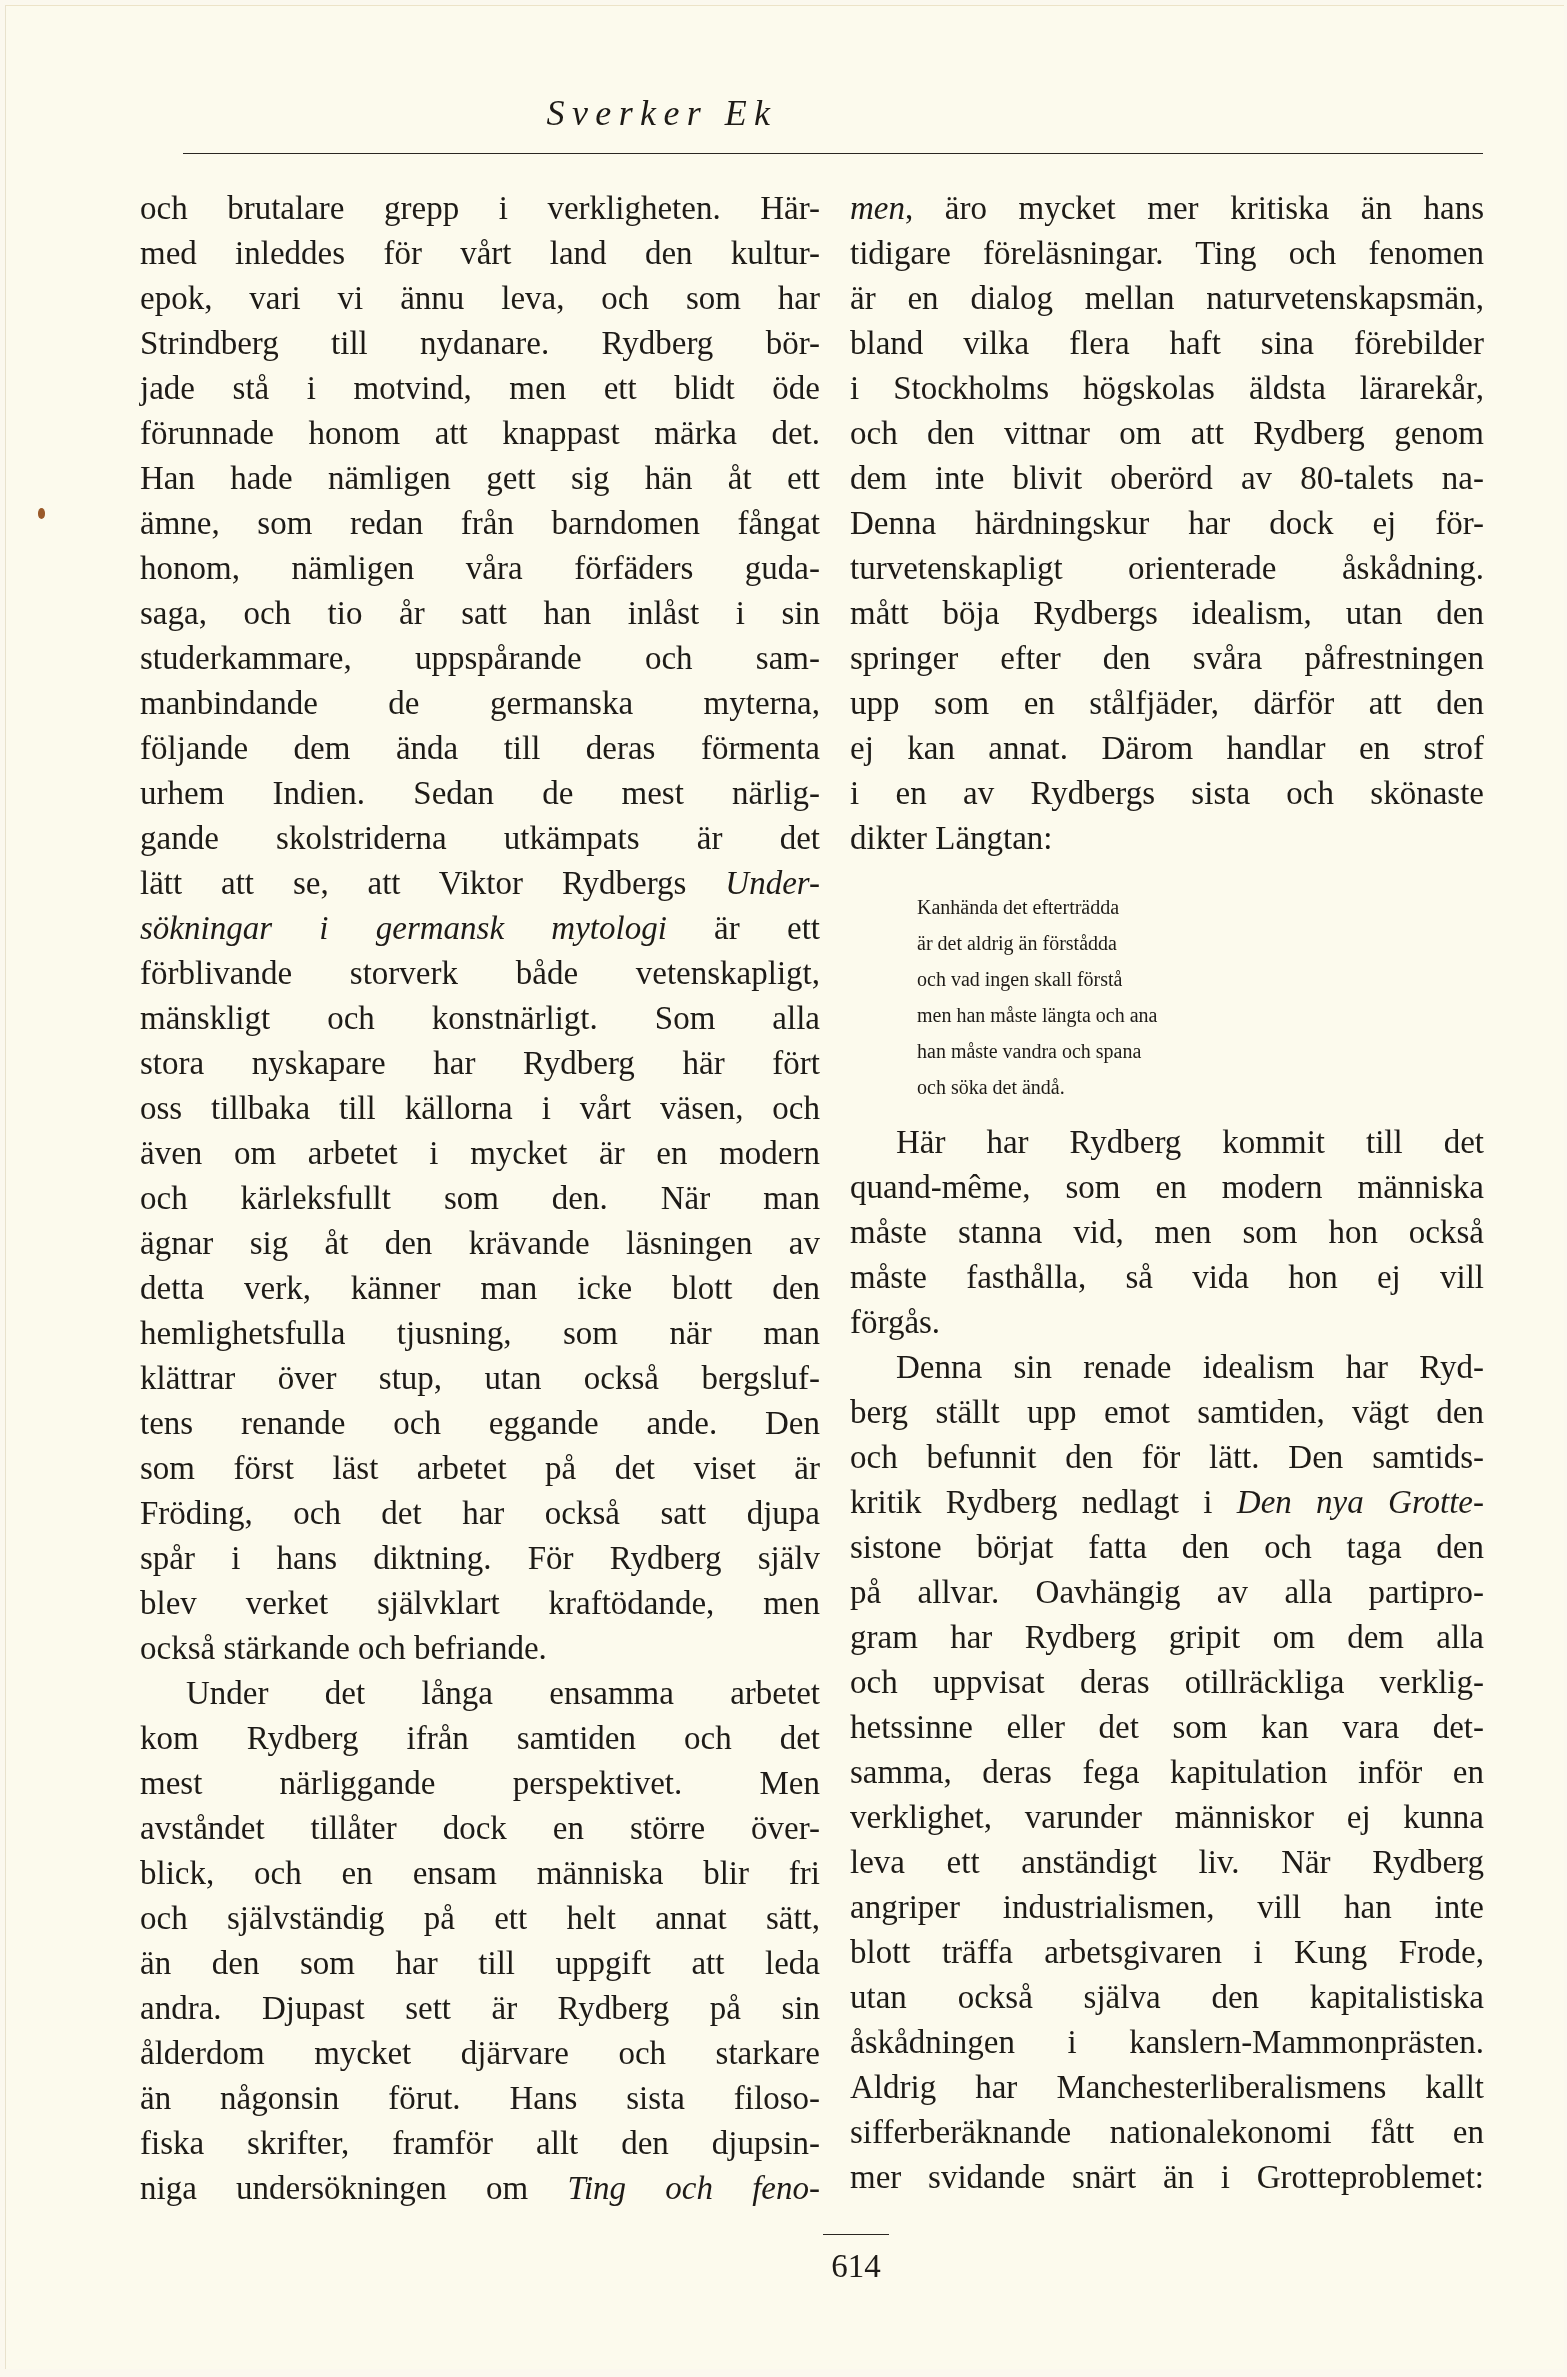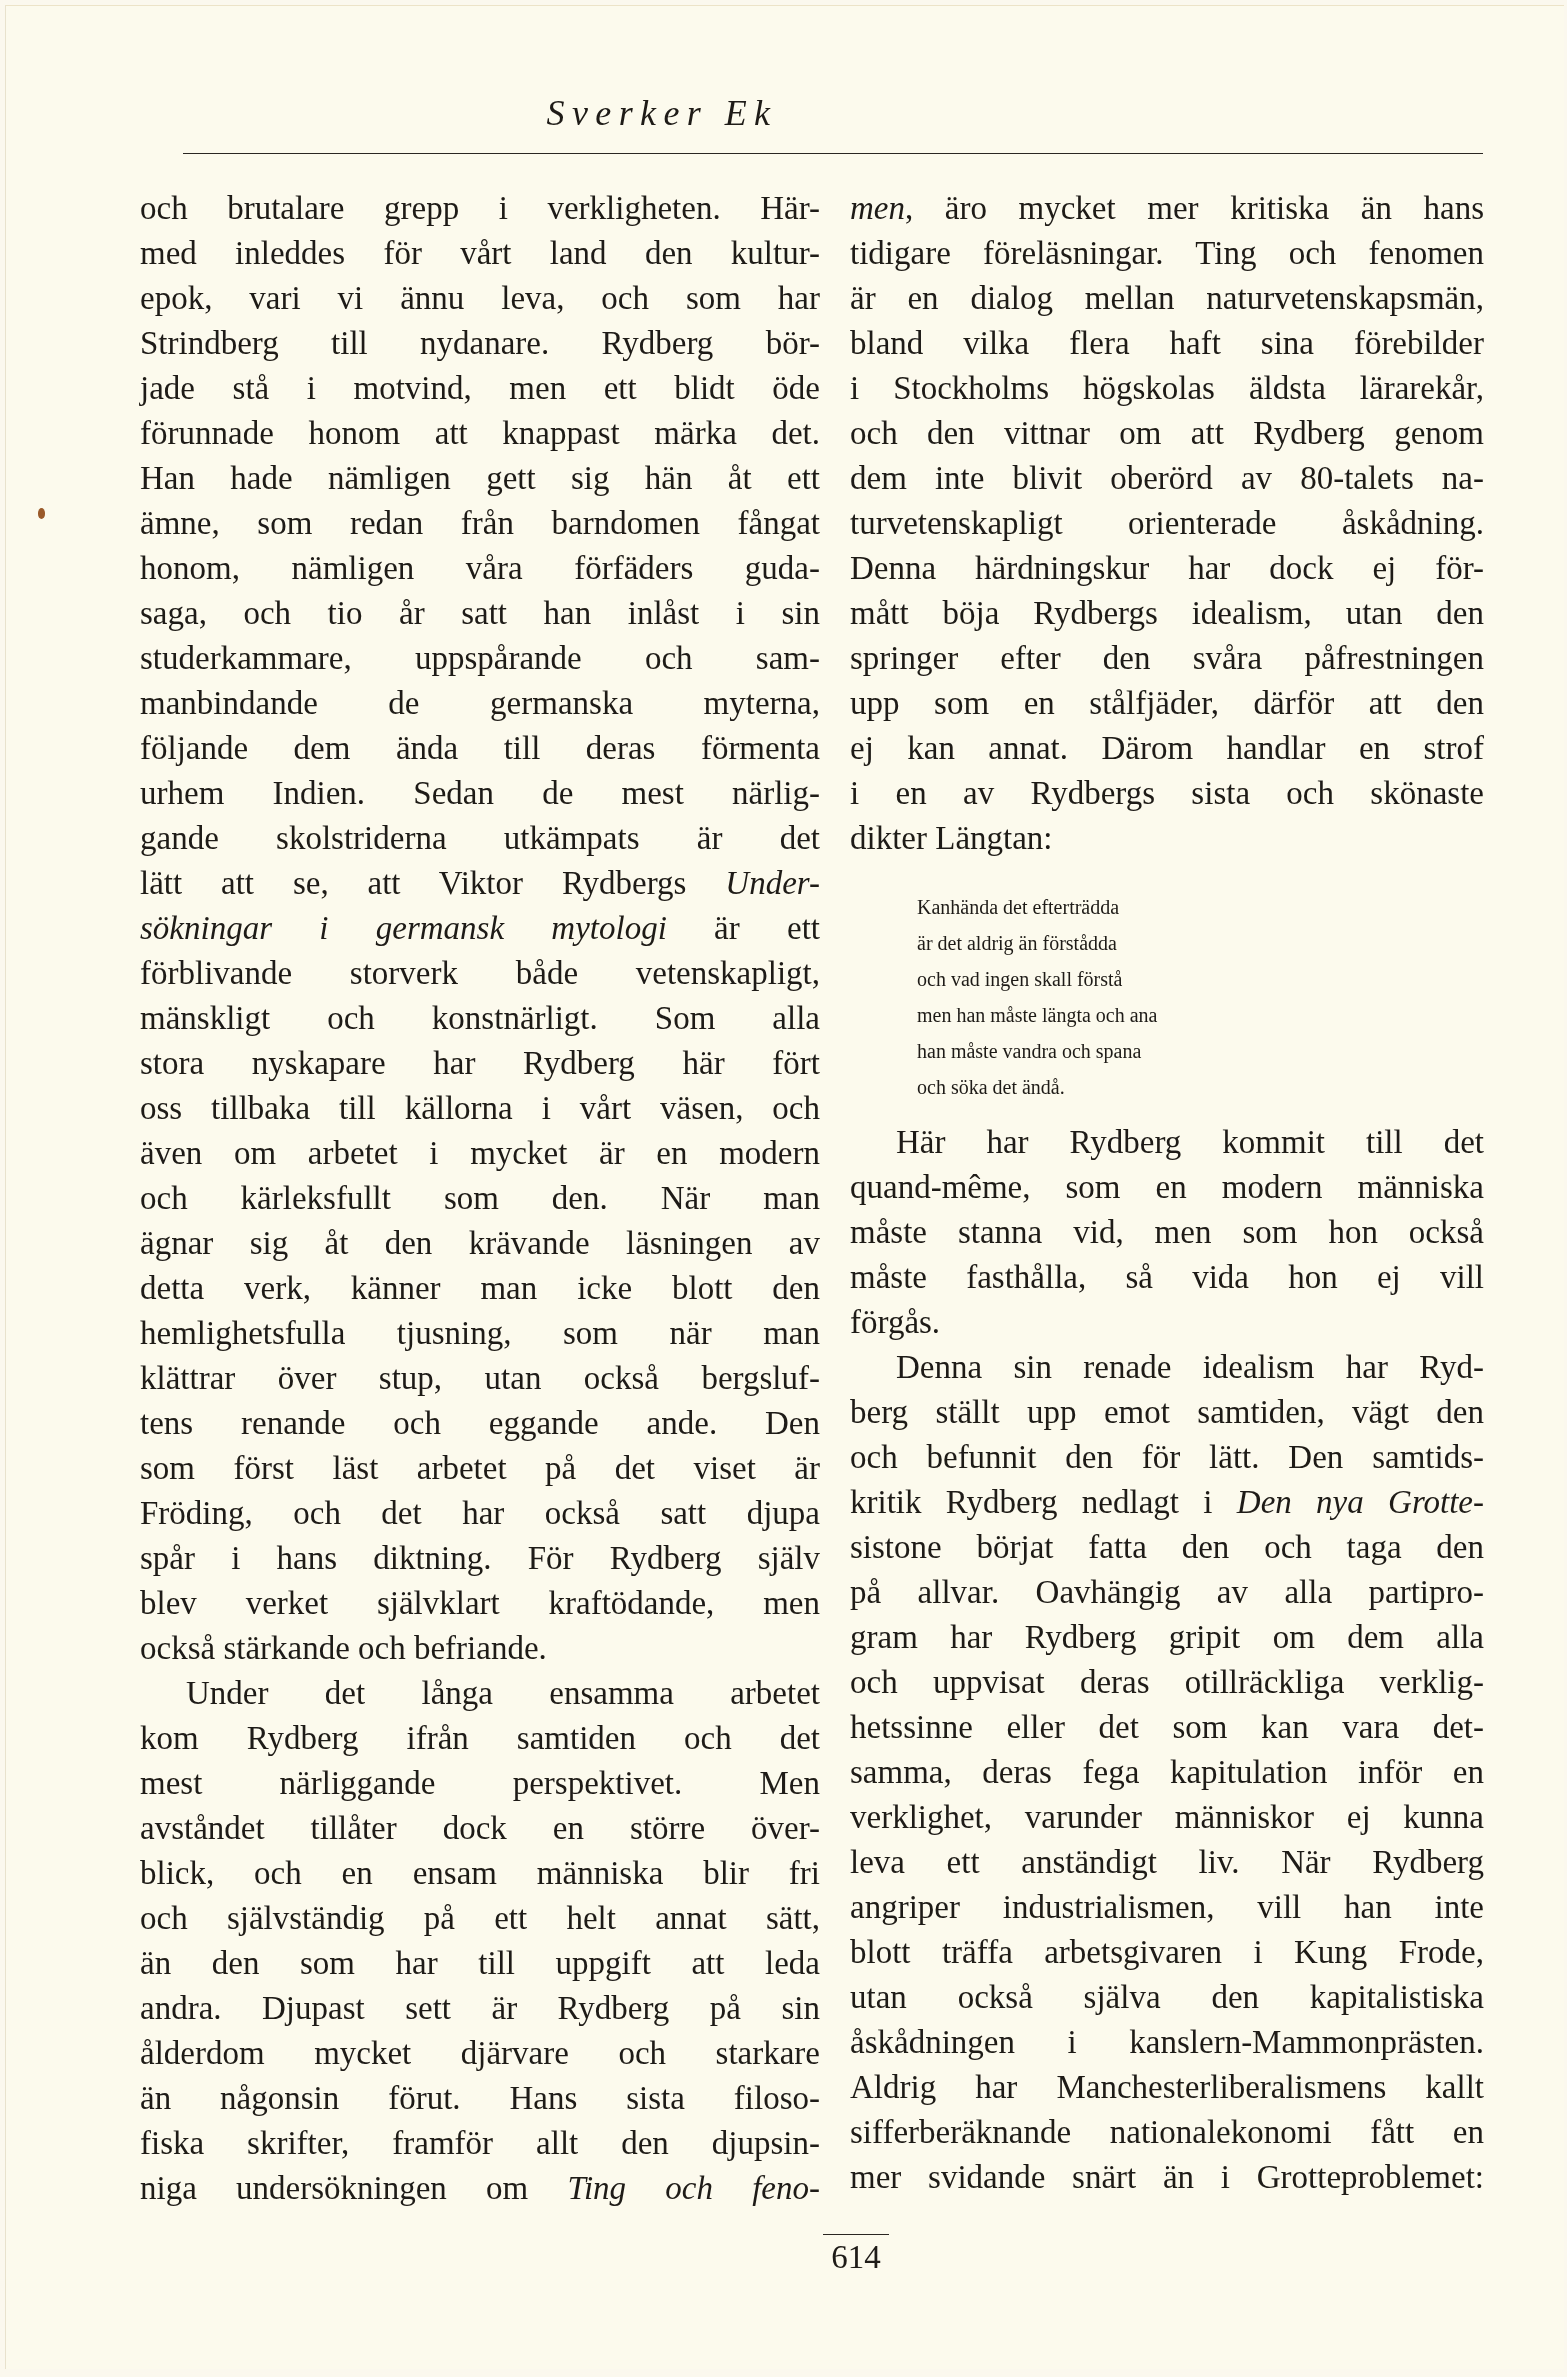--- a/index.html
+++ b/index.html
@@ -68,21 +68,21 @@
       line-height: 36px;
     }
     .poem .pline { display: block; white-space: nowrap; height: 36px; }
     .folio {
       position: absolute;
       left: 823px;
       width: 66px;
       top: 2234px;
       text-align: center;
       font-size: 33px;
-      padding-top: 4px;
+      padding-top: 13px;
       border-top: 1.2px solid #2a2622;
     }
     .speck {
       position: absolute;
       left: 38px;
       top: 508px;
       width: 7.4px;
       height: 10.7px;
       border-radius: 50%;
       background: #9a5a2a;
@@ -146,22 +146,22 @@
 </div>
 
 <div class="column col-right">
   <span class="line"><i>men</i><span>, äro mycket mer kritiska än hans</span></span>
   <span class="line">tidigare föreläsningar. Ting och fenomen</span>
   <span class="line">är en dialog mellan naturvetenskapsmän,</span>
   <span class="line">bland vilka flera haft sina förebilder</span>
   <span class="line">i Stockholms högskolas äldsta lärarekår,</span>
   <span class="line">och den vittnar om att Rydberg genom</span>
   <span class="line">dem inte blivit oberörd av 80-talets na-</span>
+  <span class="line">Denna härdningskur har dock ej för-</span>
   <span class="line">turvetenskapligt orienterade åskådning.</span>
-  <span class="line">Denna härdningskur har dock ej för-</span>
   <span class="line">mått böja Rydbergs idealism, utan den</span>
   <span class="line">springer efter den svåra påfrestningen</span>
   <span class="line">upp som en stålfjäder, därför att den</span>
   <span class="line">ej kan annat. Därom handlar en strof</span>
   <span class="line">i en av Rydbergs sista och skönaste</span>
   <span class="line last">dikter Längtan:</span>
 
   <div class="poem">
     <span class="pline">Kanhända det efterträdda</span>
     <span class="pline">är det aldrig än förstådda</span>

